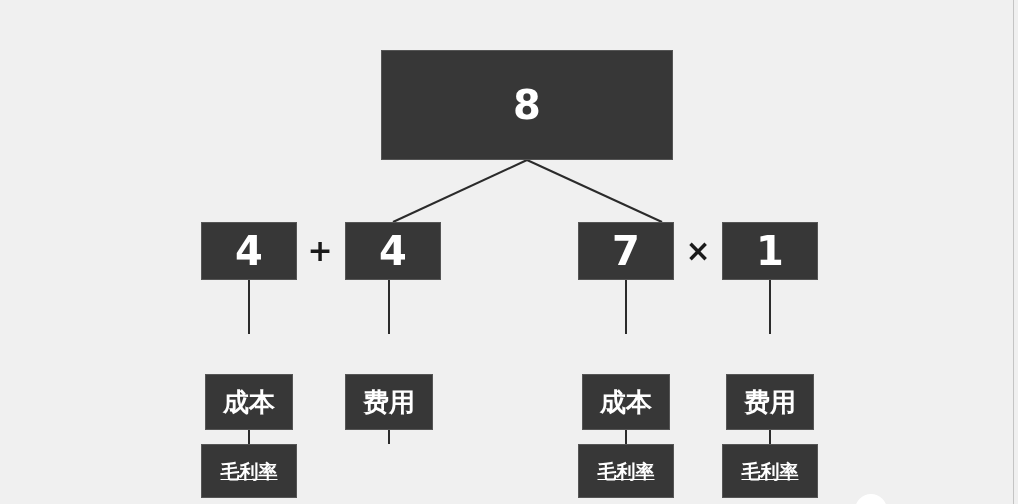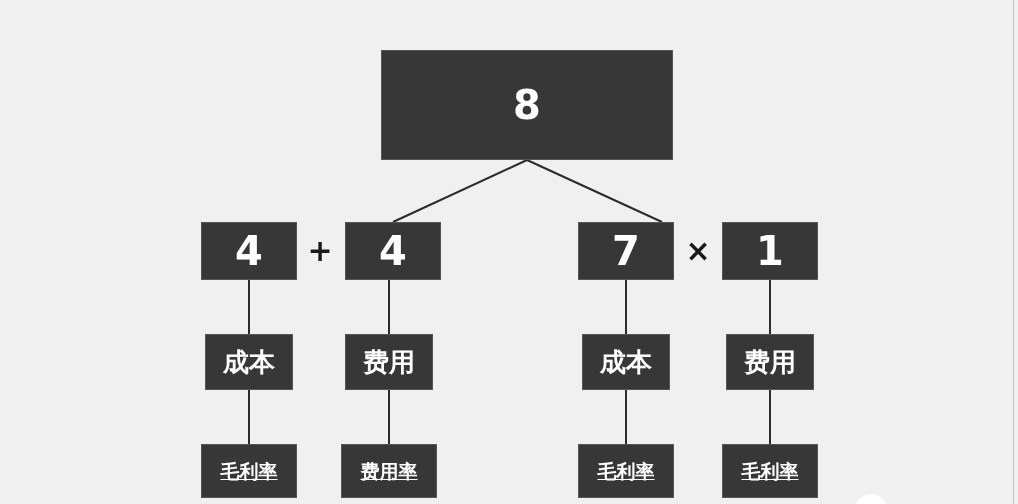--- a/index.html
+++ b/index.html
@@ -42,20 +42,21 @@
     letter-spacing: 0px;
   }
   .node.root {
     font-size: 40px;
   }
   .node.num {
     font-size: 40px;
   }
   .node.cn {
     font-size: 26px;
+    margin-top: 40px;
   }
   .node.cn-small {
     font-size: 19px;
     text-decoration: underline;
   }
   .op {
     position: absolute;
     color: #1a1a1a;
     font-size: 30px;
     font-weight: bold;
@@ -123,21 +124,20 @@
   <div class="node cn" style="left:205px; top:334px; width:88px; height:56px;">成本</div>
 
   <div class="node cn" style="left:345px; top:334px; width:88px; height:56px;">费用</div>
 
   <div class="node cn" style="left:582px; top:334px; width:88px; height:56px;">成本</div>
 
   <div class="node cn" style="left:726px; top:334px; width:88px; height:56px;">费用</div>
 
   <div class="node cn-small" style="left:201px; top:444px; width:96px; height:54px;">毛利率</div>
 
-  <div class="node cn-small" style="left:341px; top:444px; width:96px; height:54px;">费用率</div>
 
   <div class="node cn-small" style="left:578px; top:444px; width:96px; height:54px;">毛利率</div>
 
   <div class="node cn-small" style="left:722px; top:444px; width:96px; height:54px;">毛利率</div>
 
   <div class="corner-blob"></div>
   <div class="scroll-line"></div>
 
 </div>
 

